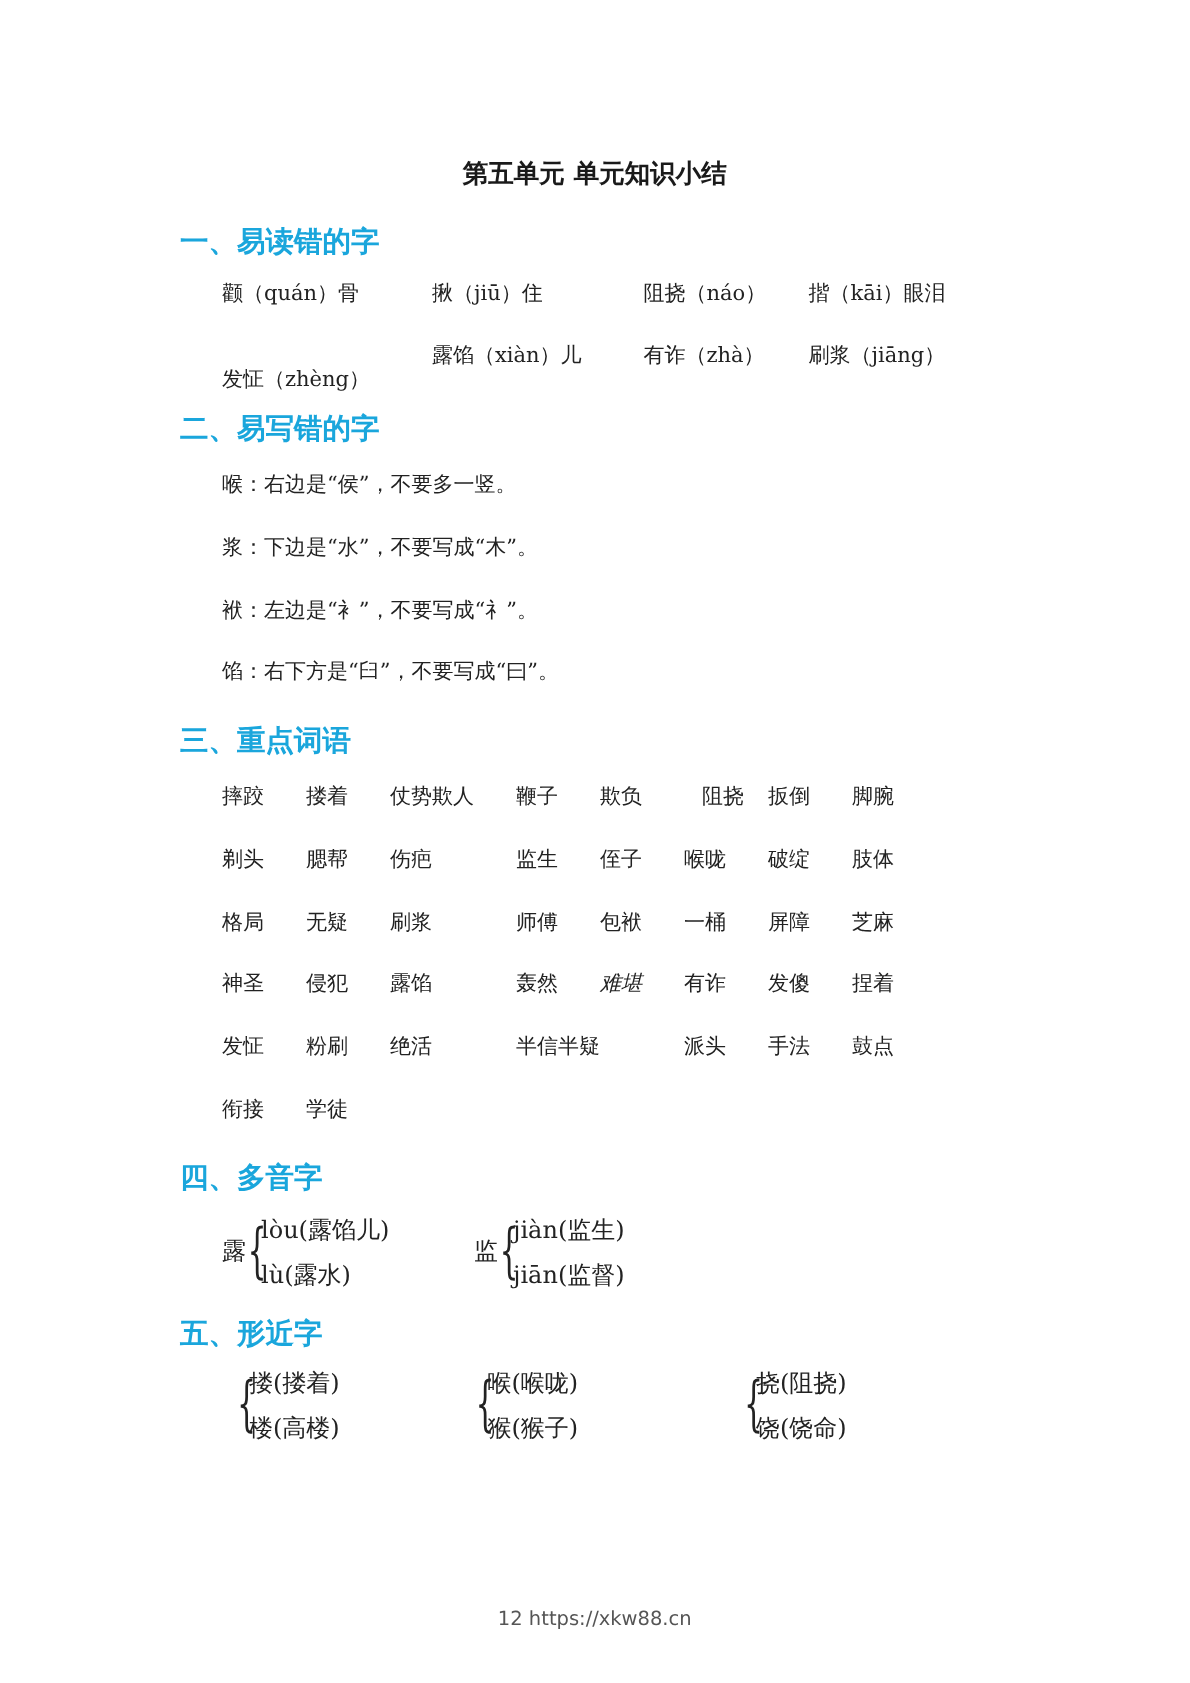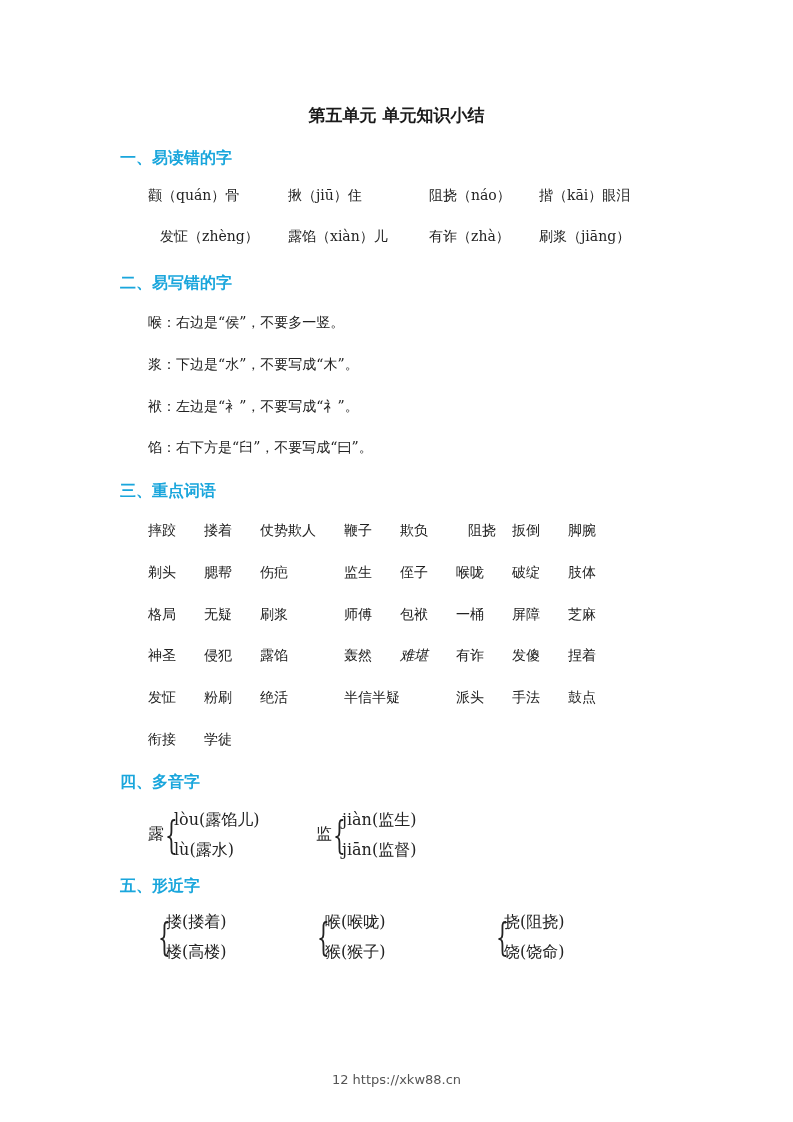--- a/index.html
+++ b/index.html
@@ -3,21 +3,21 @@
 <meta charset="utf-8">
 <style>
   html, body { margin: 0; padding: 0; background: #ffffff; }
   body { width: 793px; height: 1122px; position: relative; overflow: hidden;
          font-family: "DejaVu Serif", "Liberation Serif", serif; color: #222; }
   .abs { position: absolute; }
   .title { left: 0; width: 793px; top: 104px; text-align: center;
            font-family: "DejaVu Sans", "Liberation Sans", sans-serif;
            font-weight: bold; font-size: 17px; color: #1a1a1a; }
   .h { left: 120px; font-family: "DejaVu Sans", "Liberation Sans", sans-serif;
-       font-weight: bold; font-size: 16px; color: #1aa6dc; }
+       font-weight: bold; font-size: 19px; color: #1aa6dc; }
   .row { left: 148px; font-size: 14px; white-space: nowrap; color: #222; }
   .cell { position: absolute; white-space: nowrap; }
   .brace-group { position: absolute; font-size: 16px; }
   .brace { position: absolute; font-size: 40px; line-height: 40px; font-family: "DejaVu Serif", serif; transform: scaleX(0.5); transform-origin: left; }
   .footer { left: 0; width: 793px; top: 1072px; text-align: center;
             font-family: "DejaVu Sans", "Liberation Sans", sans-serif;
             font-size: 13px; color: #555; }
 </style>
 </head>
 <body>
@@ -25,21 +25,21 @@
 <div class="abs title">第五单元  单元知识小结</div>
 
 <div class="abs h" style="top:148px;">一、易读错的字</div>
 <div class="abs row" style="top:187px;">
   <span class="cell" style="left:0px;">颧（quán）骨</span>
   <span class="cell" style="left:140px;">揪（jiū）住</span>
   <span class="cell" style="left:281px;">阻挠（náo）</span>
   <span class="cell" style="left:391px;">揩（kāi）眼泪</span>
 </div>
 <div class="abs row" style="top:228px;">
-  <span class="cell" style="left:12px;">发怔（zhèng）</span>
+  <span class="cell" style="left:0px;margin-top:16px;">发怔（zhèng）</span>
   <span class="cell" style="left:140px;">露馅（xiàn）儿</span>
   <span class="cell" style="left:281px;">有诈（zhà）</span>
   <span class="cell" style="left:391px;">刷浆（jiāng）</span>
 </div>
 
 <div class="abs h" style="top:273px;text-align:center;">二、易写错的字</div>
 <div class="abs row" style="top:314px;">喉：右边是“侯”，不要多一竖。</div>
 <div class="abs row" style="top:356px;">浆：下边是“水”，不要写成“木”。</div>
 <div class="abs row" style="top:398px;">袱：左边是“衤”，不要写成“礻”。</div>
 <div class="abs row" style="top:439px;">馅：右下方是“臼”，不要写成“曰”。</div>

